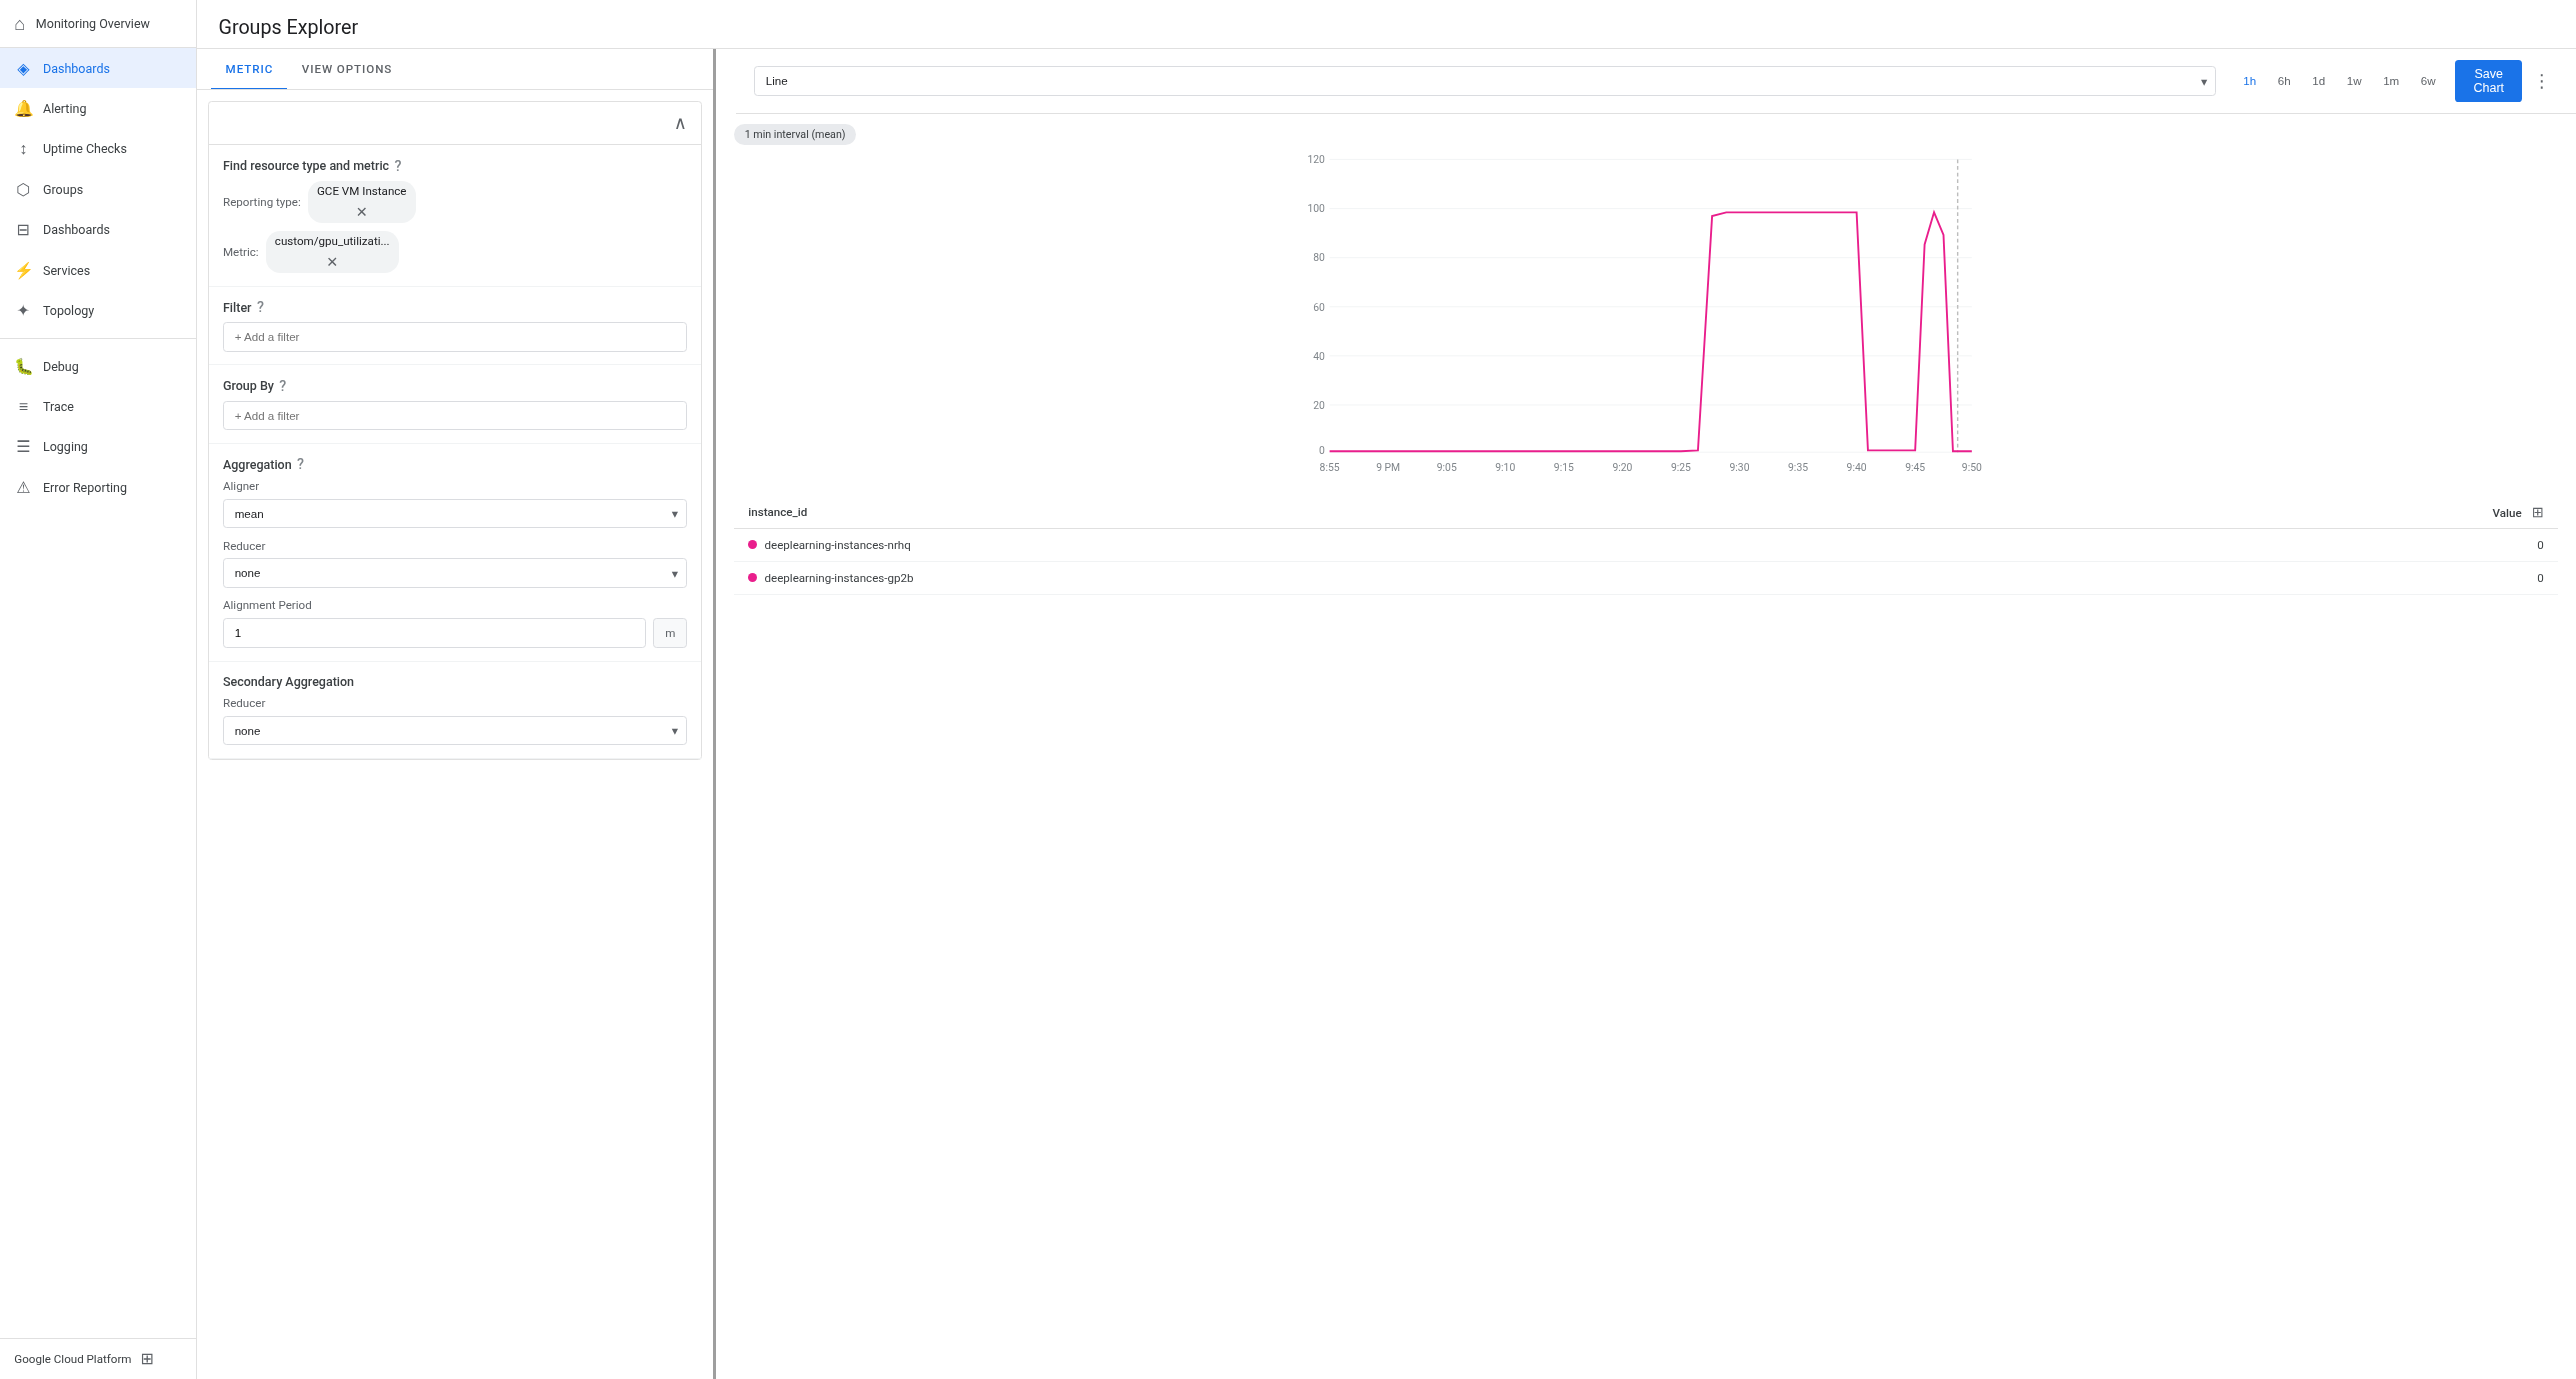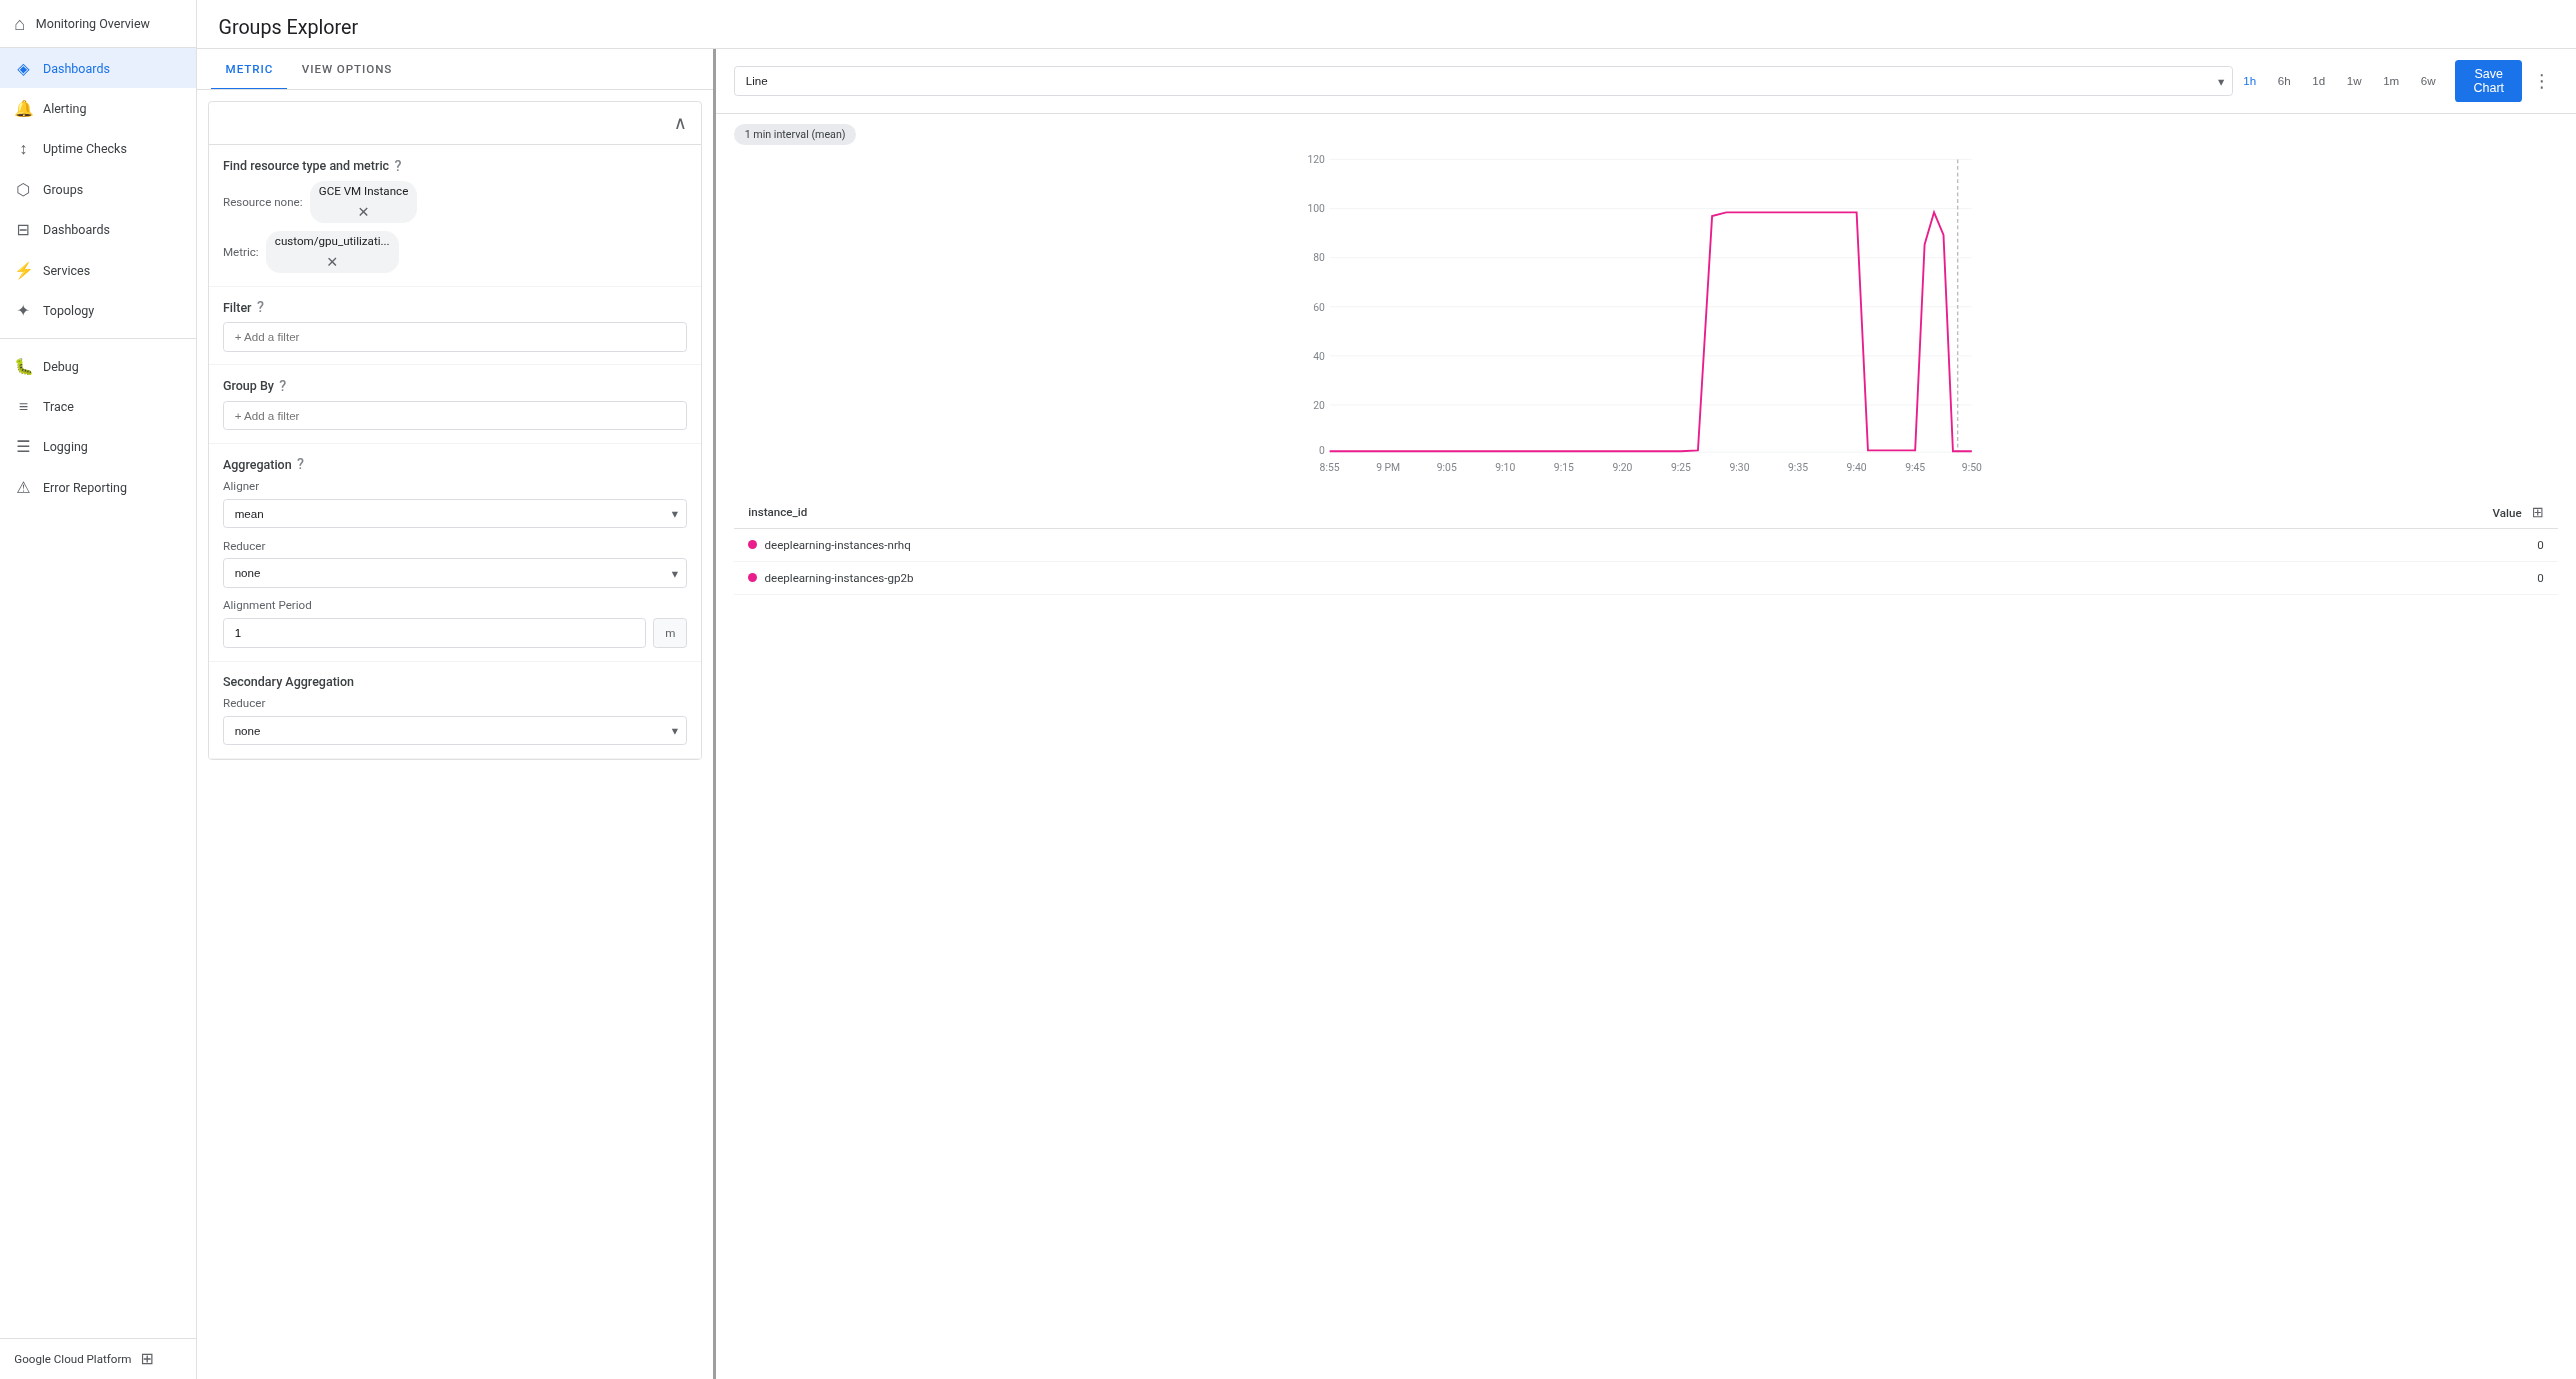--- a/index.html
+++ b/index.html
@@ -205,22 +205,23 @@
     .right-panel {
       flex: 1;
       display: flex;
       flex-direction: column;
       overflow: hidden;
     }
     .chart-toolbar {
       display: flex;
       align-items: center;
       padding: 10.7px 18px;
-      gap: 1px;
+      gap: 18px;
       border-bottom: 0.9px solid #e0e0e0;
+      margin-left: 20px;
     }
     .chart-type-select {
       min-width: 143px;
     }
     .time-range-buttons {
       margin-left: auto;
       display: flex;
       align-items: center;
       gap: 3.6px;
     }
@@ -404,21 +405,21 @@
           <span></span>
           <span style="font-size:18px;color:#5f6368;cursor:pointer;">∧</span>
         </div>
 
         <div class="form-group">
           <div class="form-label">
             <span>Find resource type and metric</span>
             <span class="help-icon">?</span>
           </div>
           <div class="chip-row">
-            <span class="chip-label">Resource none:</span>
+            <span class="chip-label">Reporting type:</span>
             <div class="chip">
               <span>GCE VM Instance</span>
               <span class="chip-close">✕</span>
             </div>
           </div>
           <div class="chip-row" style="margin-top:7.2px;">
             <span class="chip-label">Metric:</span>
             <div class="chip">
               <span>custom/gpu_utilizati...</span>
               <span class="chip-close">✕</span>

